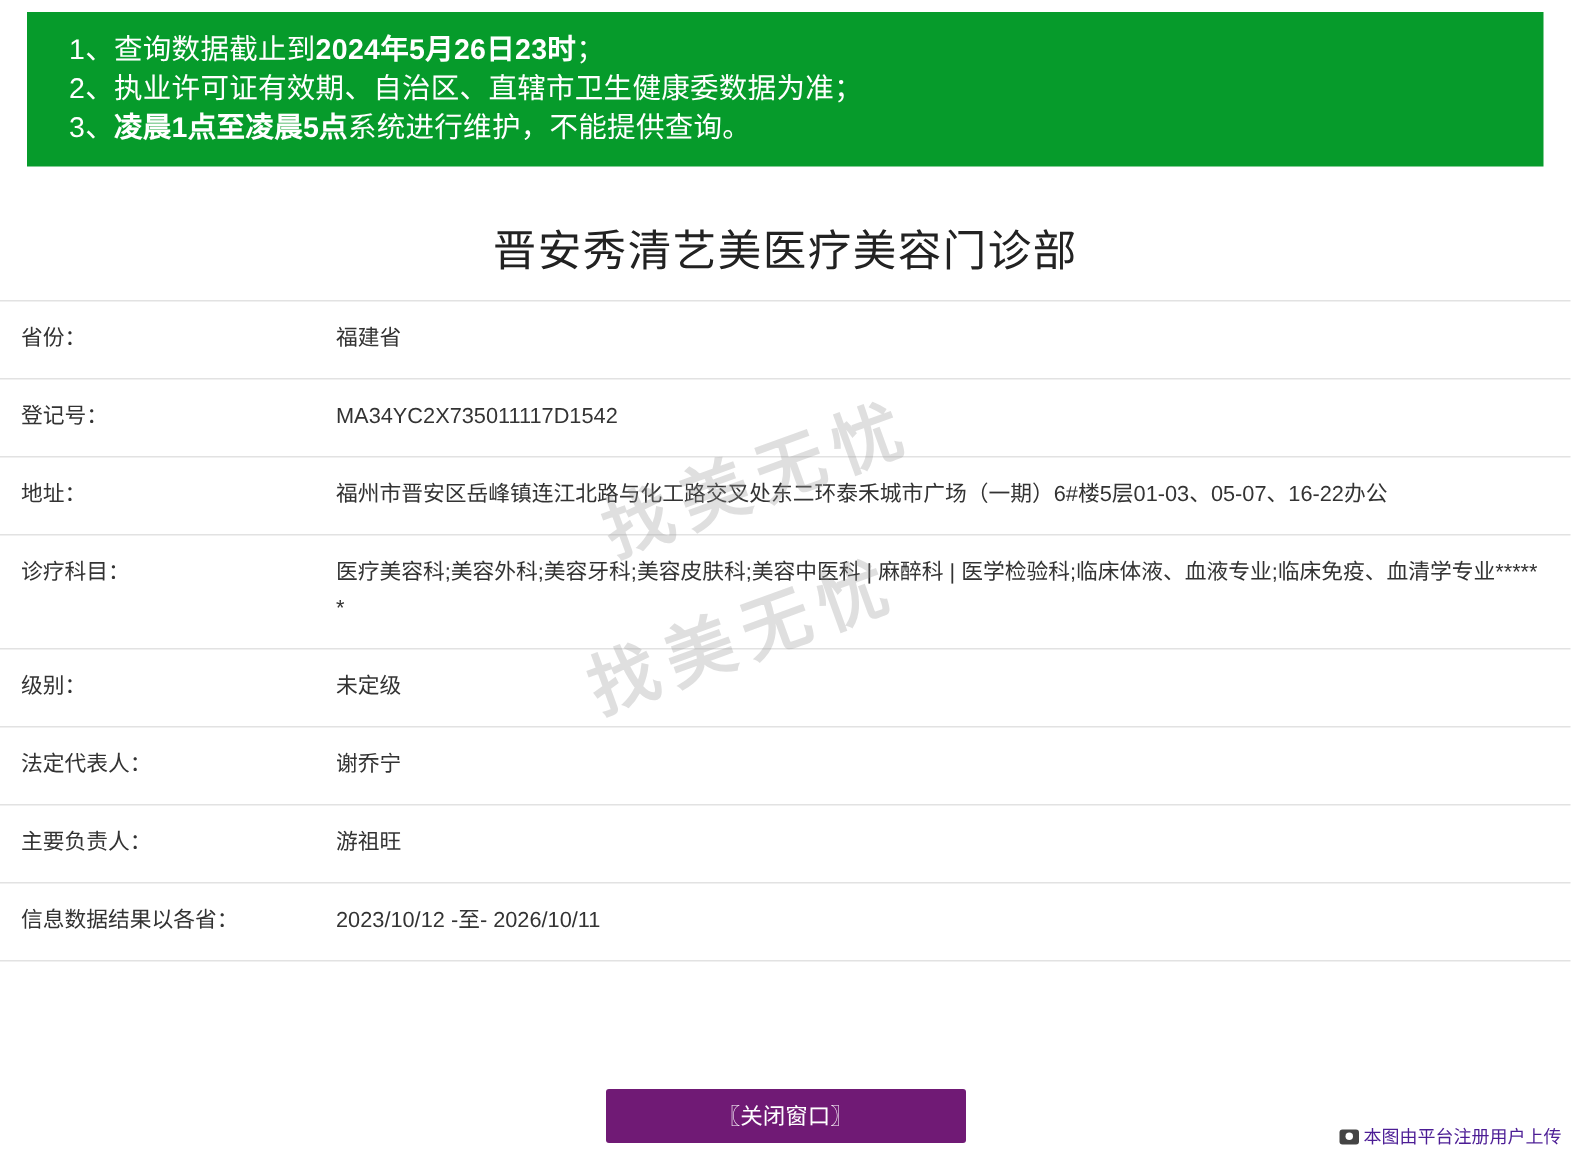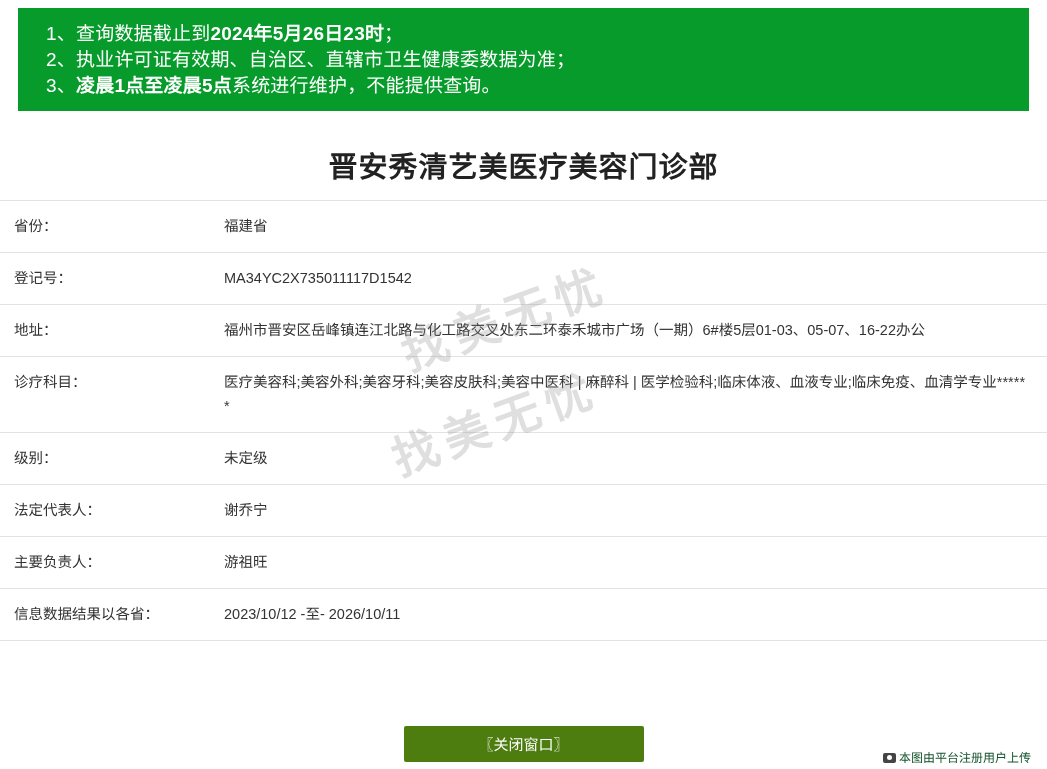--- a/index.html
+++ b/index.html
@@ -50,21 +50,21 @@
   }
 
   
   .title {
     position: absolute;
     left: 0;
     top: 143px;
     width: 1047px;
     text-align: center;
     font-size: 29px;
-    font-weight: bold;
+    font-weight: normal;
     color: #222222;
     letter-spacing: 1px;
   }
 
   
   .watermark {
     position: absolute;
     left: 370px;
     top: 265px;
     width: 330px;
@@ -120,36 +120,36 @@
     left: 0;
     top: 726px;
     width: 1047px;
     text-align: center;
   }
   .close-btn {
     display: inline-block;
     width: 240px;
     height: 36px;
     line-height: 36px;
-    background: #4d7c0f;
+    background: #701a75;
     color: #ffffff;
     font-size: 15px;
     border: none;
     border-radius: 2px;
     cursor: pointer;
     font-family: "Liberation Sans", "DejaVu Sans", sans-serif;
   }
 
   
   .footer-credit {
     position: absolute;
-    right: 16px;
+    right: 6px;
     bottom: 4px;
     font-size: 12px;
-    color: #14532d;
+    color: #4c1d95;
     white-space: nowrap;
   }
   .footer-credit .cam {
     display: inline-block;
     width: 13px;
     height: 10px;
     background: #444444;
     border-radius: 2px;
     position: relative;
     margin-right: 3px;

